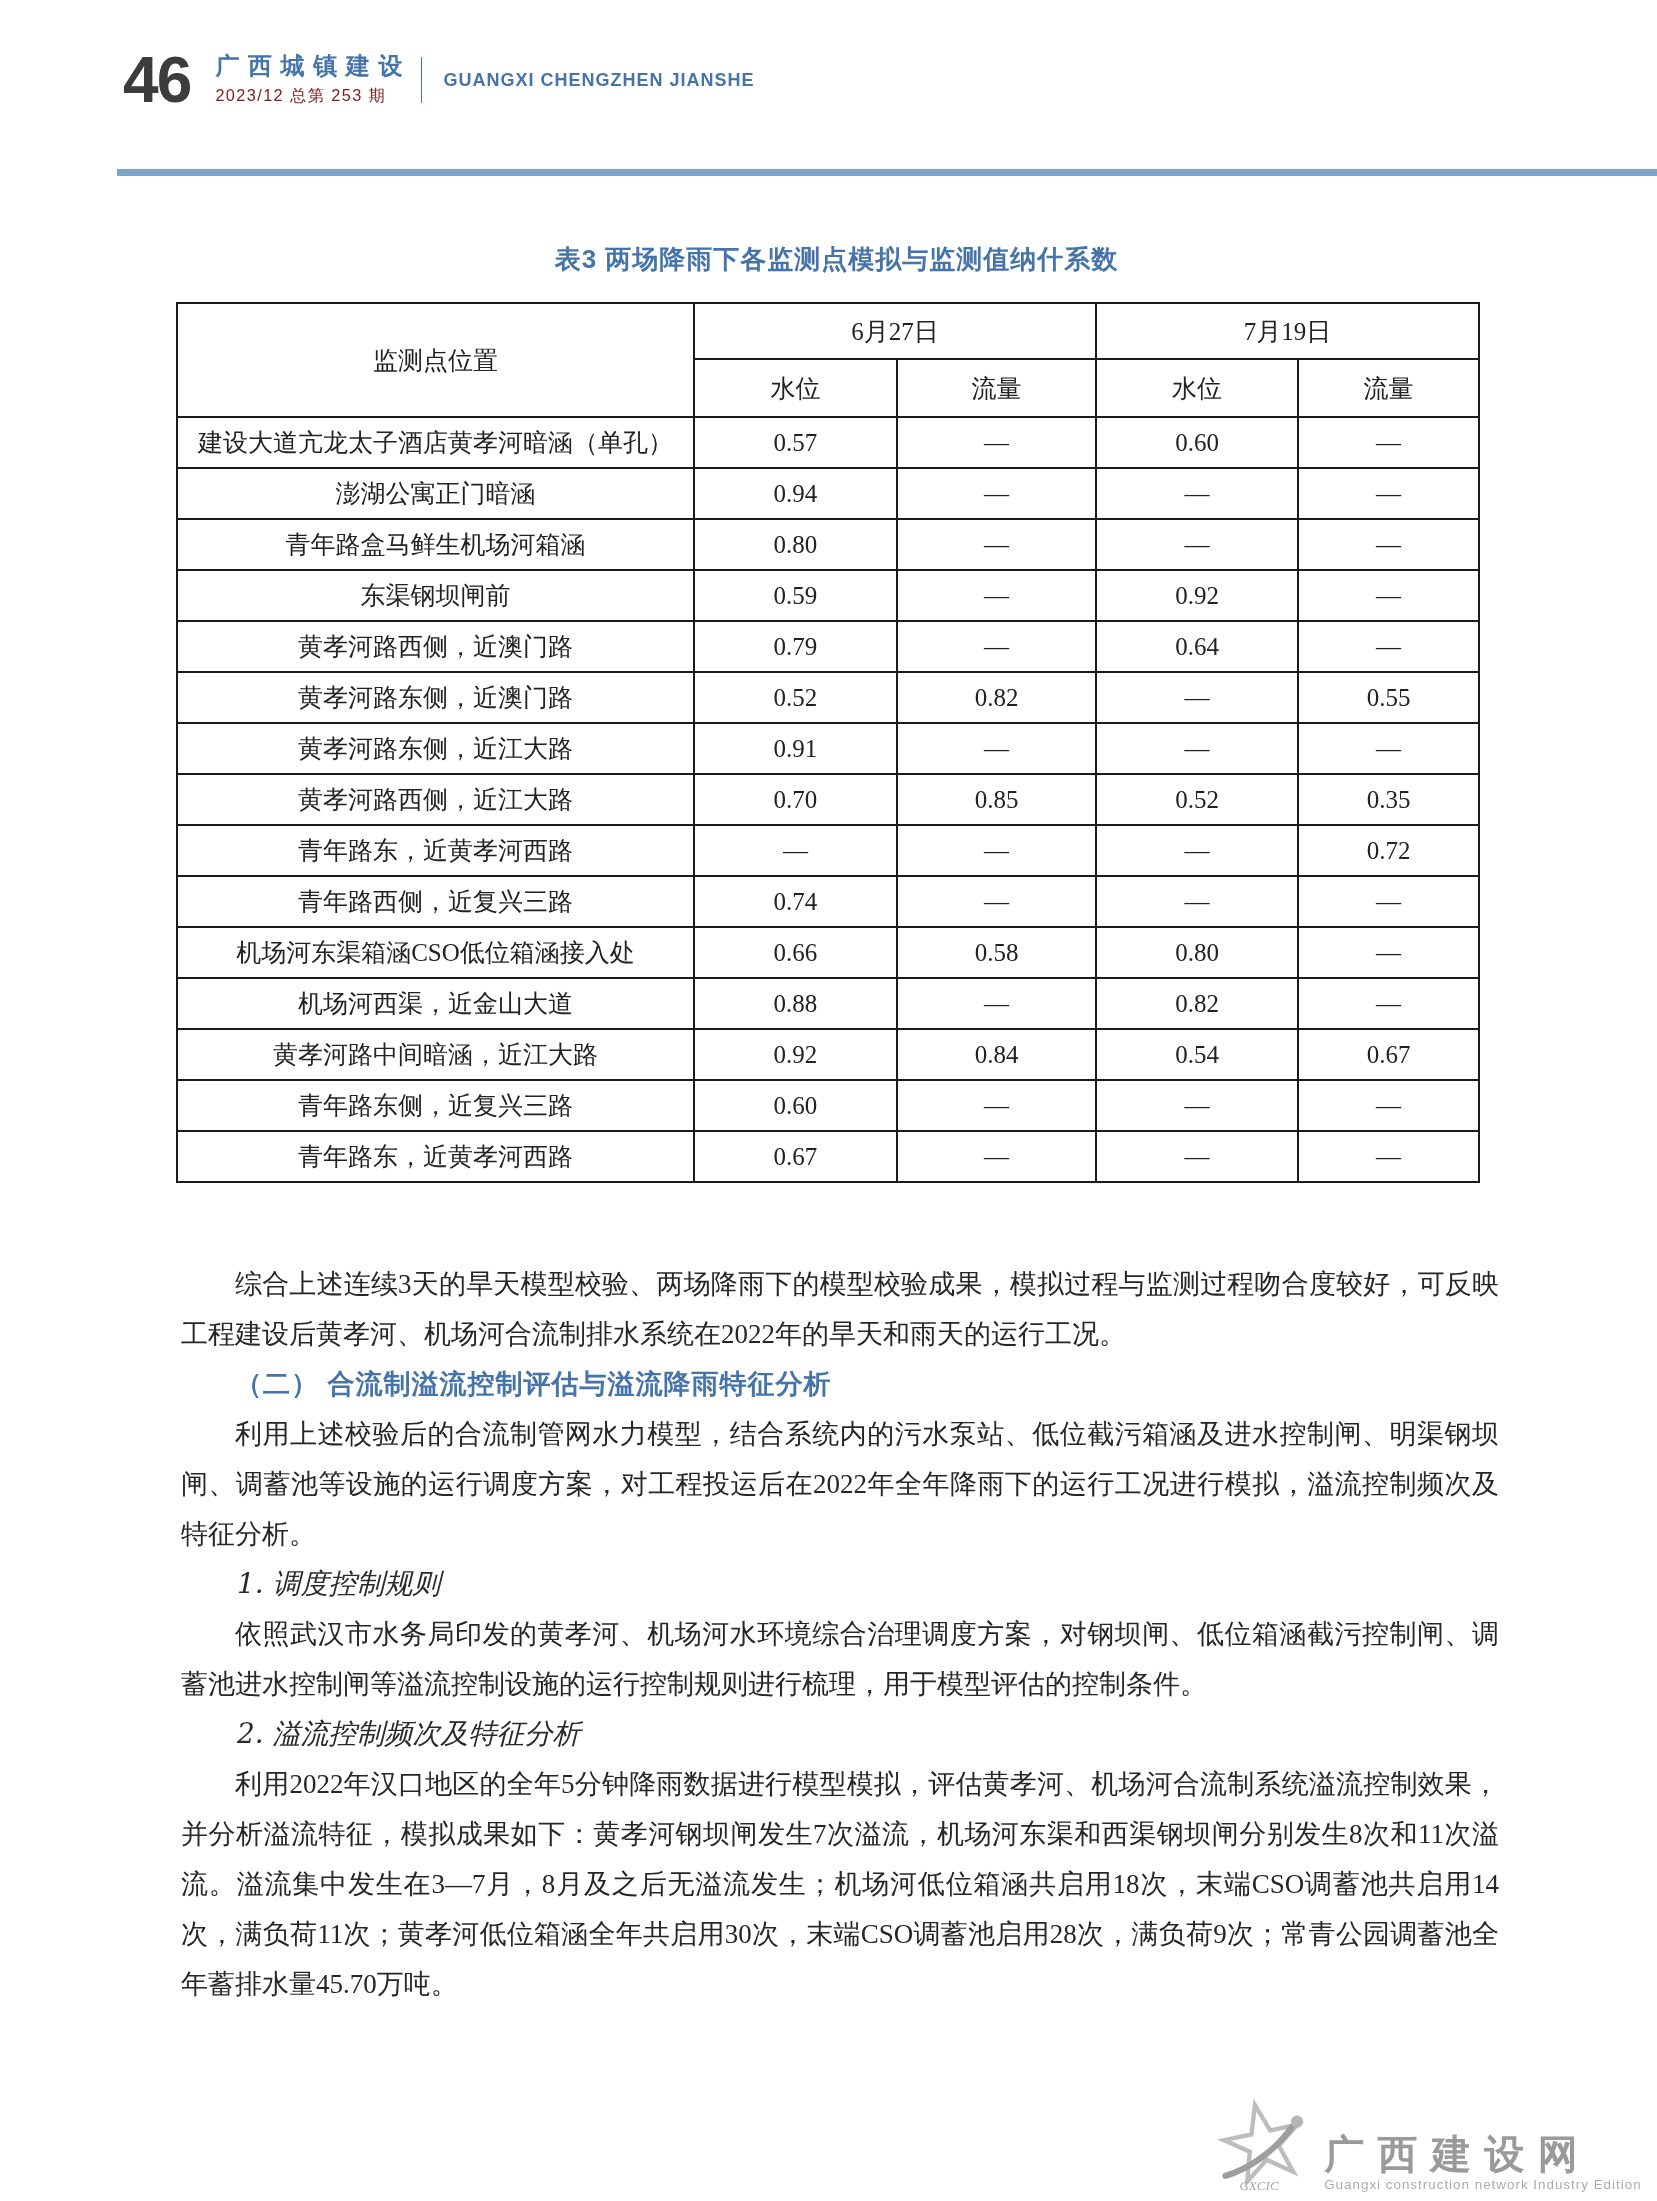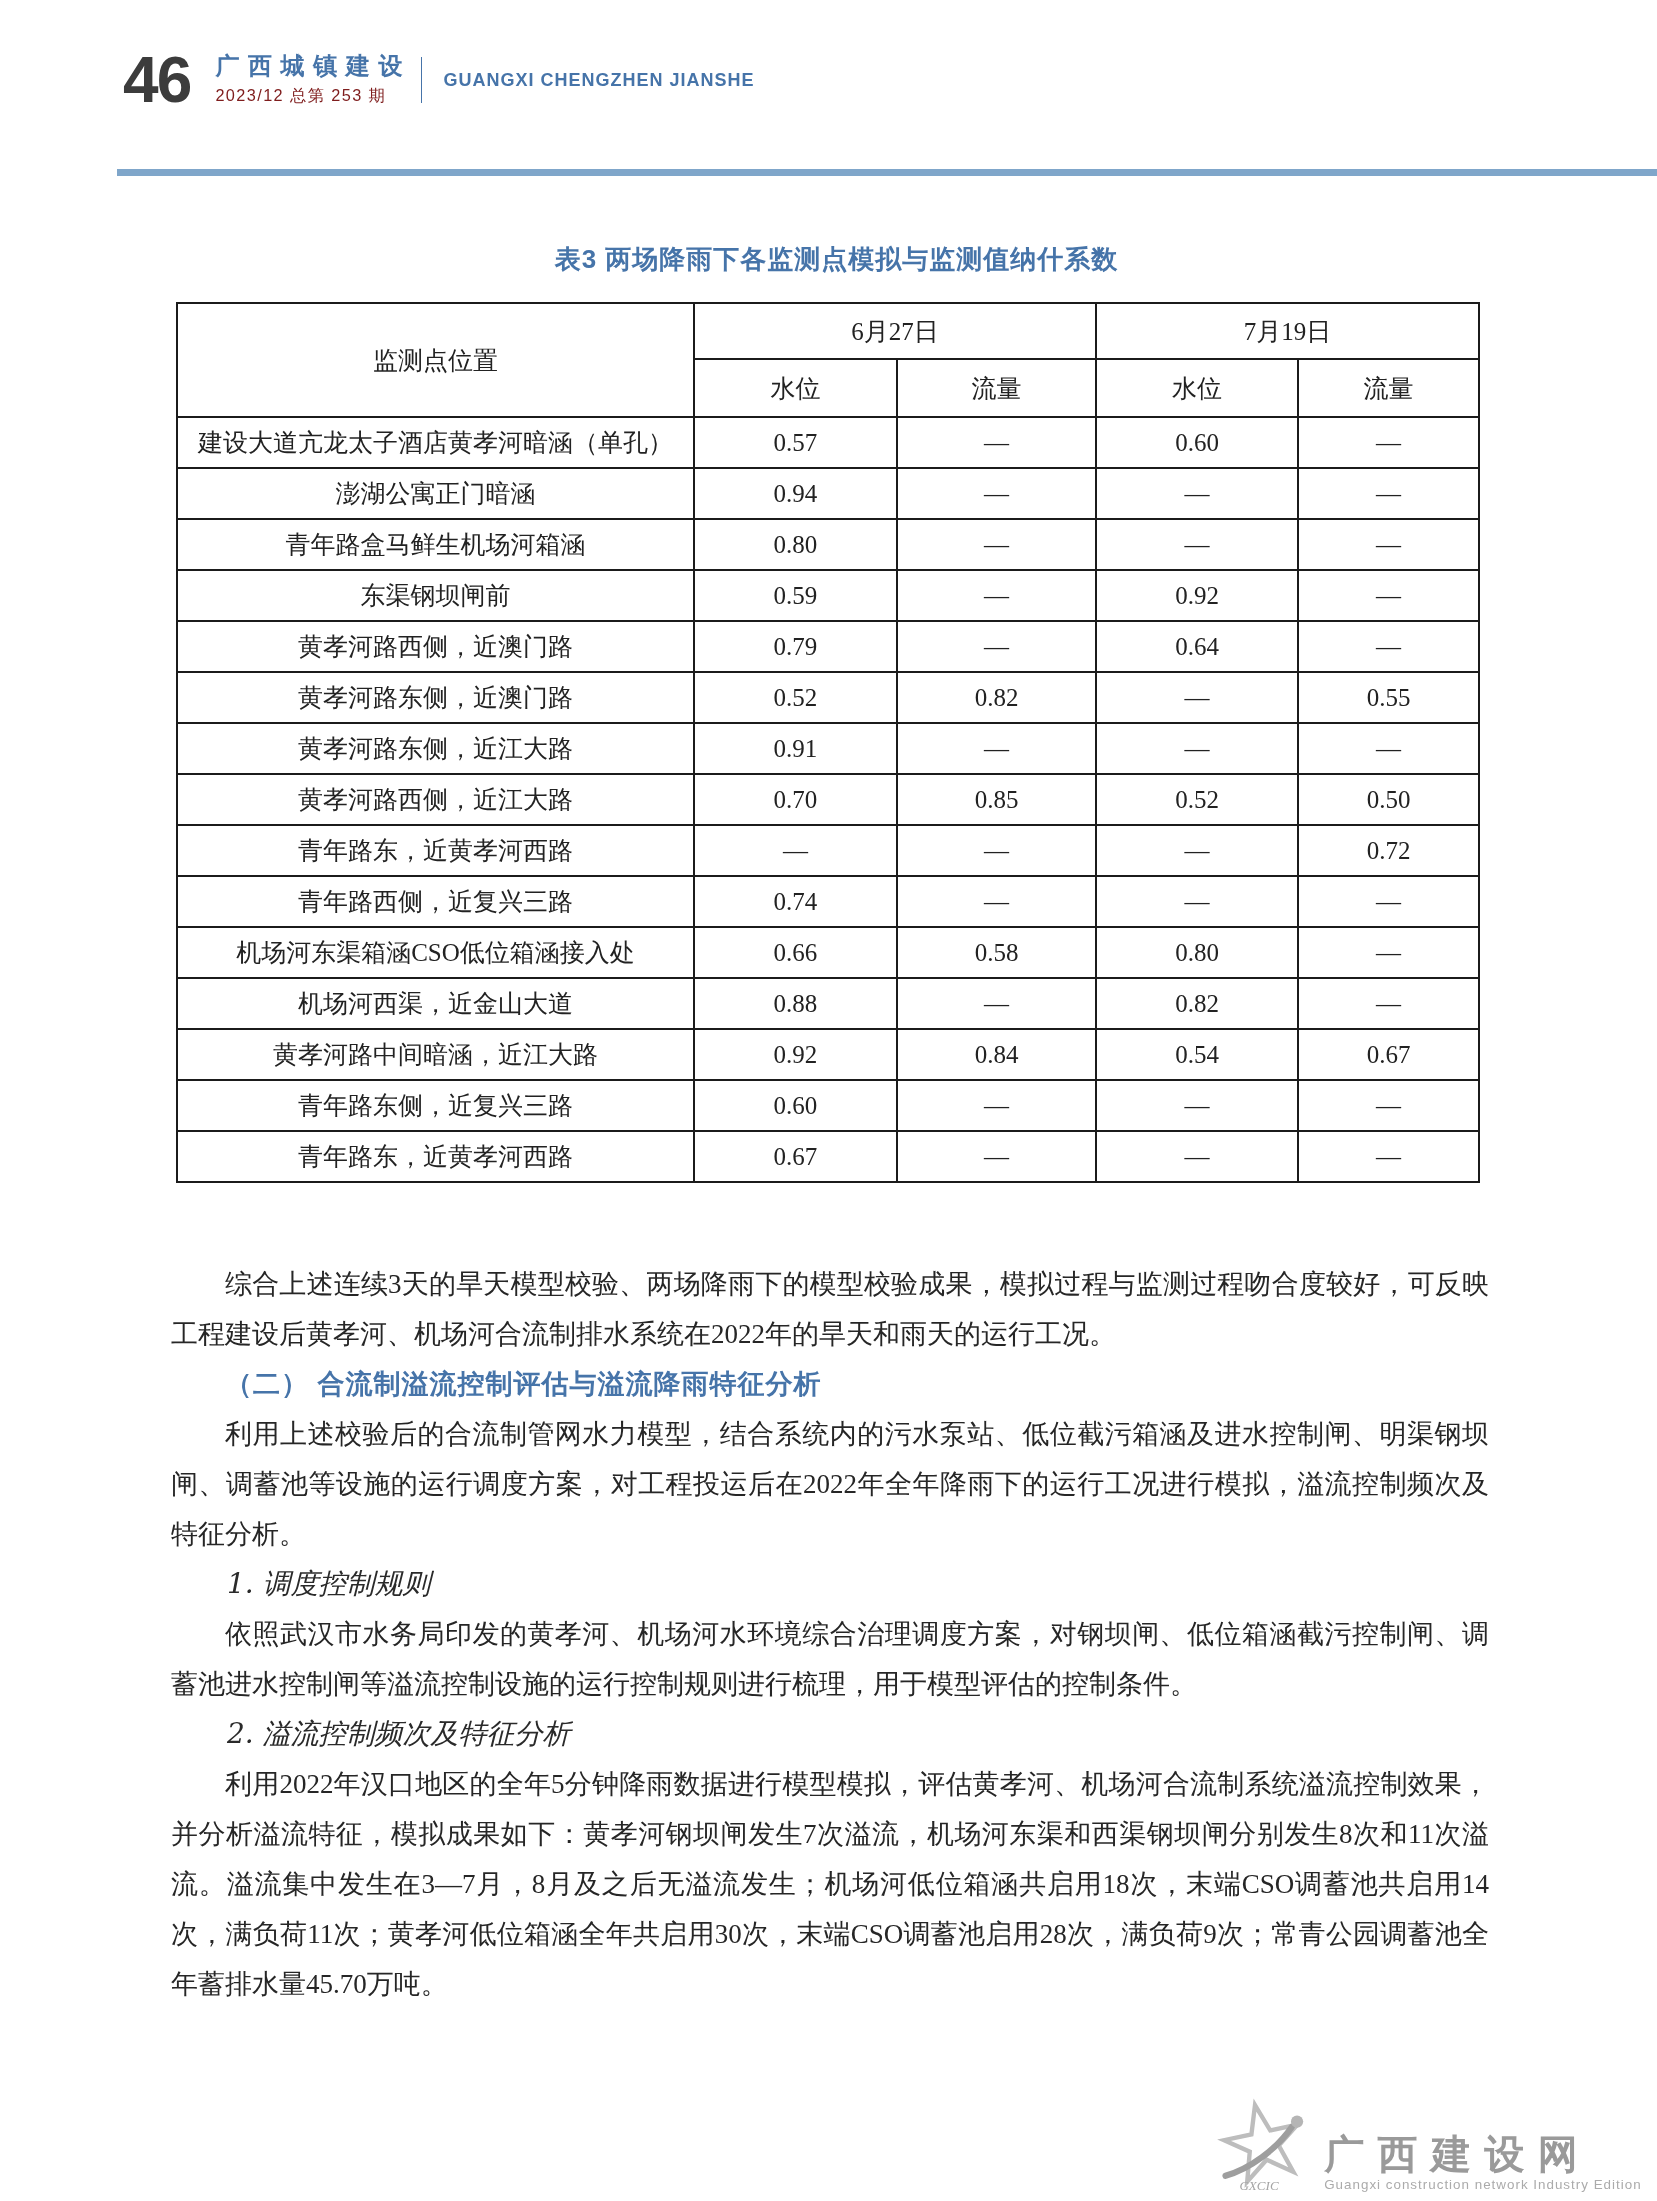--- a/index.html
+++ b/index.html
@@ -49,21 +49,21 @@
     border:2.9px solid #1b1b1b;
     text-align:center;vertical-align:middle;
     font-weight:400;padding:0 5.8px;
   }
   table.nash thead tr:nth-child(1) th{height:54px;}
   table.nash thead tr:nth-child(2) th{height:56px;}
   table.nash tbody td{height:49px;}
 
   
   .content{
-    position:absolute;top:1259px;left:171px;width:1318px;
+    position:absolute;top:1259px;left:181px;width:1318px;
   }
   .content p{margin:0;font-size:27px;line-height:50px;}
   .content .paragraph{text-indent:2em;text-align:justify;color:#262626;}
   .content .section-heading{
     color:var(--accent);font-weight:700;text-indent:2em;font-size:27px;
     font-family:"Liberation Sans","DejaVu Sans",sans-serif;letter-spacing:1px;
   }
   .content .sub-heading{
     font-style:italic;text-indent:2em;font-size:28px;
     font-family:"DejaVu Serif","Liberation Serif",serif;
@@ -172,21 +172,21 @@
           <td>0.91</td>
           <td>—</td>
           <td>—</td>
           <td>—</td>
         </tr>
         <tr>
           <td>黄孝河路西侧，近江大路</td>
           <td>0.70</td>
           <td>0.85</td>
           <td>0.52</td>
-          <td>0.50</td>
+          <td>0.35</td>
         </tr>
         <tr>
           <td>青年路东，近黄孝河西路</td>
           <td>—</td>
           <td>—</td>
           <td>—</td>
           <td>0.72</td>
         </tr>
         <tr>
           <td>青年路西侧，近复兴三路</td>

